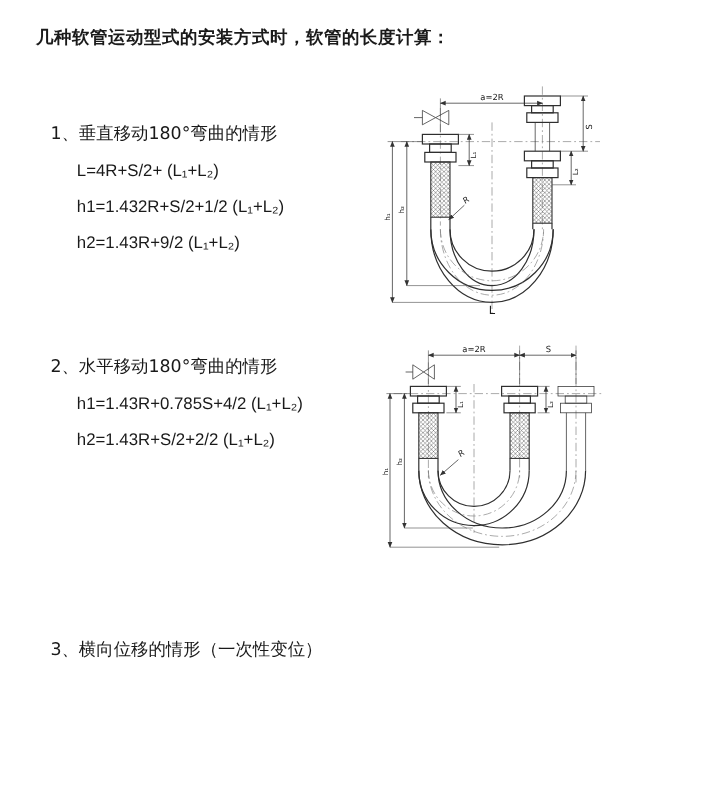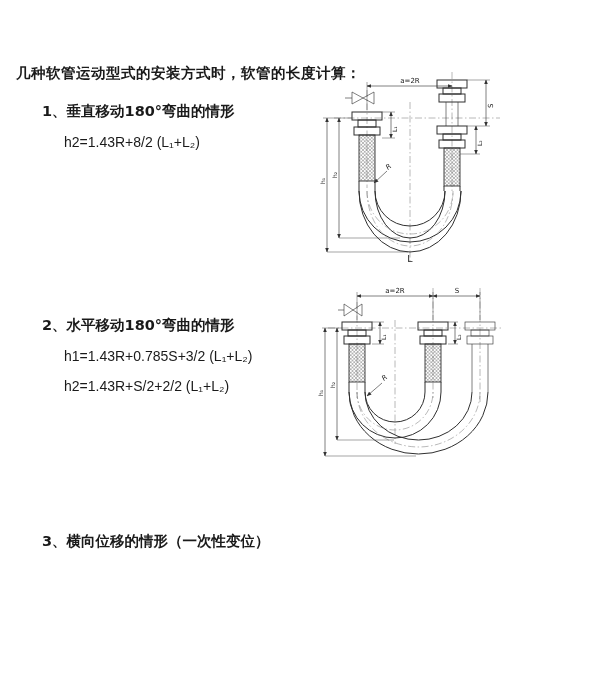--- a/index.html
+++ b/index.html
@@ -2,28 +2,28 @@
 <html><head>
 <meta charset="utf-8">
 <style>
   html,body{margin:0;padding:0;}
   body{
     width:600px;height:675px;position:relative;overflow:hidden;
     background:#ffffff;color:#1a1a1a;
     font-family:"DejaVu Sans",sans-serif;
   }
   .title{
-    position:absolute;left:16px;top:22px;
-    font-size:14.5px;font-weight:bold;letter-spacing:.5px;white-space:nowrap;margin-top:42px;
+    position:absolute;left:30px;top:22px;
+    font-size:14.5px;font-weight:bold;letter-spacing:.5px;white-space:nowrap;
   }
   .section{position:absolute;left:42px;}
   #sec1{top:102px}
-  #sec2{top:316px}
+  #sec2{top:296px}
   #sec3{top:532px}
-  .sec-heading{font-size:14.5px;font-weight:bold;white-space:nowrap;}
+  .sec-heading{font-size:14.5px;font-weight:normal;white-space:nowrap;}
   .formulas{margin:13px 0 0 22px;}
   .formula{
     height:30px;font-size:14px;white-space:nowrap;
     font-family:"Liberation Sans","DejaVu Sans",sans-serif;
   }
   .diagram{position:absolute;}
   #diag1{left:300px;top:66px}
   #diag2{left:300px;top:280px}
   
   .obj{fill:none;stroke:#2f2f2f;stroke-width:1}
@@ -49,21 +49,23 @@
       <path d="M0 3.5 L3.5 0 M0 0 L3.5 3.5" stroke="#666" stroke-width=".45"></path>
     </pattern>
   </defs>
 </svg>
 
 <div class="title">几种软管运动型式的安装方式时，软管的长度计算：</div>
 
 <div class="section" id="sec1">
   <div class="sec-heading">1、垂直移动180°弯曲的情形</div>
   <div class="formulas">
-    <div class="formula">h2=1.43R+8/2 (L₁+L₂)</div>
+    <div class="formula">L=4R+S/2+ (L₁+L₂)</div>
+    <div class="formula">h1=1.432R+S/2+1/2 (L₁+L₂)</div>
+    <div class="formula">h2=1.43R+9/2 (L₁+L₂)</div>
   </div>
 </div>
 
 <svg id="diag1" class="diagram" width="300" height="199" viewBox="0 0 300 199">
   <g>
     <path class="cl" d="M67 24 V122"></path>
     <path class="cl" d="M152 6 V126"></path>
     <path class="cl" d="M110 36 V196"></path>
     <path class="cl" d="M34 52 H200"></path>
   </g>
@@ -130,21 +132,21 @@
   <g>
     <line class="obj2" x1="87" y1="105" x2="74" y2="117" marker-end="url(#ar)"></line>
     <text class="lbl lbl-it" transform="translate(88,104) rotate(-38)">R</text>
   </g>
   <text class="lbl lbl-lg" x="110" y="196" text-anchor="middle">L</text>
 </svg>
 
 <div class="section" id="sec2">
   <div class="sec-heading">2、水平移动180°弯曲的情形</div>
   <div class="formulas">
-    <div class="formula">h1=1.43R+0.785S+3/2 (L₁+L₂)</div>
+    <div class="formula">h1=1.43R+0.785S+4/2 (L₁+L₂)</div>
     <div class="formula">h2=1.43R+S/2+2/2 (L₁+L₂)</div>
   </div>
 </div>
 
 <svg id="diag2" class="diagram" width="300" height="188" viewBox="0 0 300 188">
   <g>
     <path class="cl" d="M57 22 V118"></path>
     <path class="cl" d="M133 8 V118"></path>
     <path class="cl" d="M180 8 V122"></path>
     <path class="cl" d="M95 40 V164"></path>

